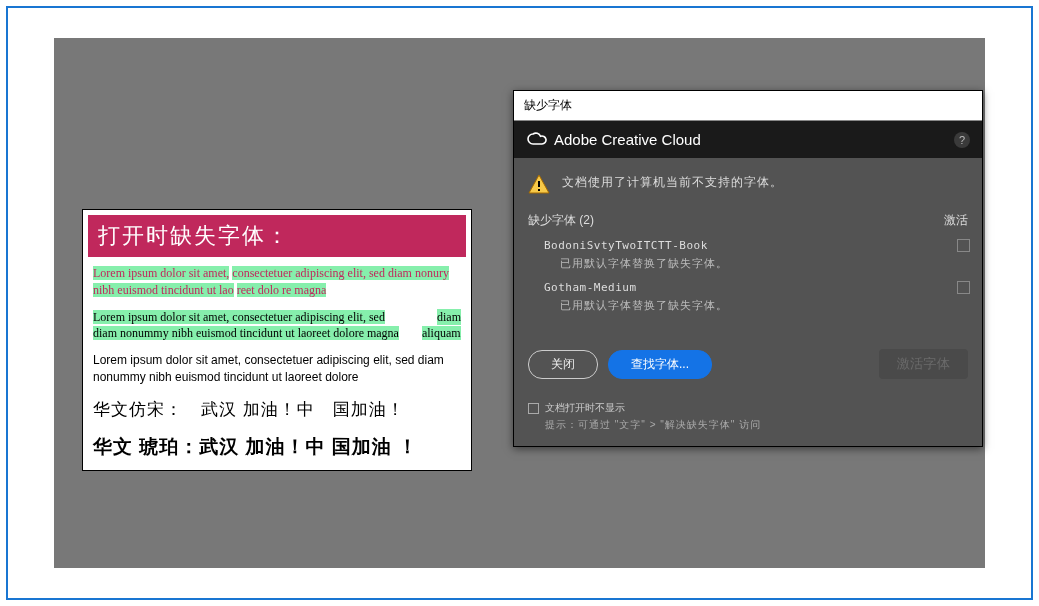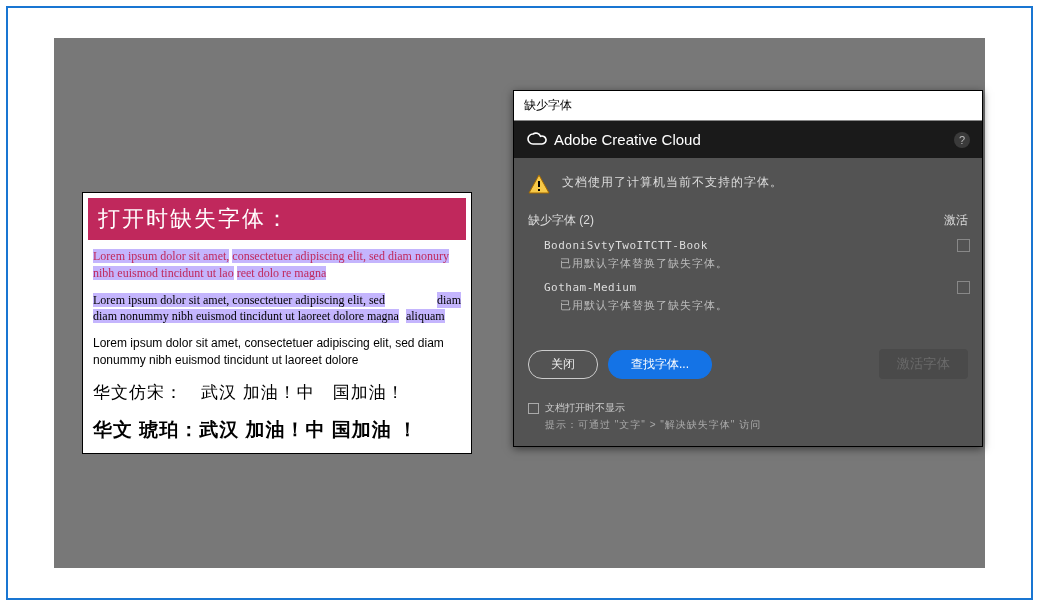--- a/index.html
+++ b/index.html
@@ -1,23 +1,23 @@
 <!DOCTYPE html>
 <html><head>
 <meta charset="utf-8">
 <style>
 *{box-sizing:border-box;margin:0;padding:0}
 body{width:1039px;height:606px;background:#fff;font-family:sans-serif;position:relative;overflow:hidden}
 .frame{position:absolute;left:6px;top:6px;right:6px;bottom:6px;border:2px solid #1976d2;background:#fff}
 .canvas{position:absolute;left:46px;top:30px;right:46px;bottom:30px;background:#787878}
-.doc{position:absolute;left:28px;top:154px;width:390px;background:#fff;border:1px solid #000}
+.doc{position:absolute;left:28px;top:171px;width:390px;background:#fff;border:1px solid #000}
 .doc-banner{background:#c0285c;color:#fff;font-size:22px;padding:6px 10px;margin:5px 5px 8px;font-family:"SimSun",serif;letter-spacing:2px}
 .doc-body{padding:0 10px 10px;font-size:12px;color:#000;line-height:1.4}
 .doc-p1{color:#c0285c;font-family:"Georgia",serif}
-.hl{background:#c4b5fd;display:inline}
+.hl{background:#86efac;display:inline}
 .doc-p2{color:#000;margin-top:10px;font-family:"Georgia",serif}
 .doc-p3{color:#000;margin-top:10px}
 .cjk-row{margin-top:12px;font-size:17px;color:#000;letter-spacing:1px}
 .fangsong{font-family:Liberation Sans, sans-serif}
 .hupo{font-family:"STHupo","SimHei",sans-serif;font-weight:900;font-size:19px}
 .lishu{font-family:"STLiti","LiSu",serif;font-weight:700}
 .dialog{position:absolute;left:459px;top:52px;width:470px;background:#535353;border:1px solid #000;box-shadow:0 2px 8px rgba(0,0,0,.5)}
 .dlg-title{background:#fff;color:#000;font-size:12px;padding:6px 10px;border-bottom:1px solid #888}
 .cc-bar{background:#1a1a1a;color:#fff;padding:10px 12px;display:flex;align-items:center;gap:6px}
 .cc-logo{display:inline-flex;align-items:center}
@@ -53,21 +53,21 @@
       <span class="hl">Lorem ipsum dolor sit amet,</span>
       <span> </span>
       <span class="hl">consectetuer adipiscing elit, sed diam nonury nibh euismod tincidunt ut lao</span>
       <span> </span>
       <span class="hl">reet dolo re magna</span>
     </div>
     <div class="doc-p2">
       <span class="hl">Lorem ipsum dolor sit amet, consectetuer adipiscing elit, sed</span>
       <span class="hl" style="float:right">diam</span><br>
       <span class="hl">diam nonummy nibh euismod tincidunt ut laoreet dolore magna</span>
-      <span class="hl" style="margin-left:4px">aliquam</span>
+      <span class="hl" style="margin-left:20px">aliquam</span>
     </div>
     <div class="doc-p3">Lorem ipsum dolor sit amet, consectetuer adipiscing elit, sed diam nonummy nibh euismod tincidunt ut laoreet dolore</div>
     <div class="cjk-row fangsong">华文仿宋：　武汉 加油！中　国加油！</div>
     <div class="cjk-row hupo">华文 琥珀：武汉 加油！中 国加油 ！</div>
   </div>
 </div>
 
 <div class="dialog">
   <div class="dlg-title">缺少字体</div>
   <div class="cc-bar">

